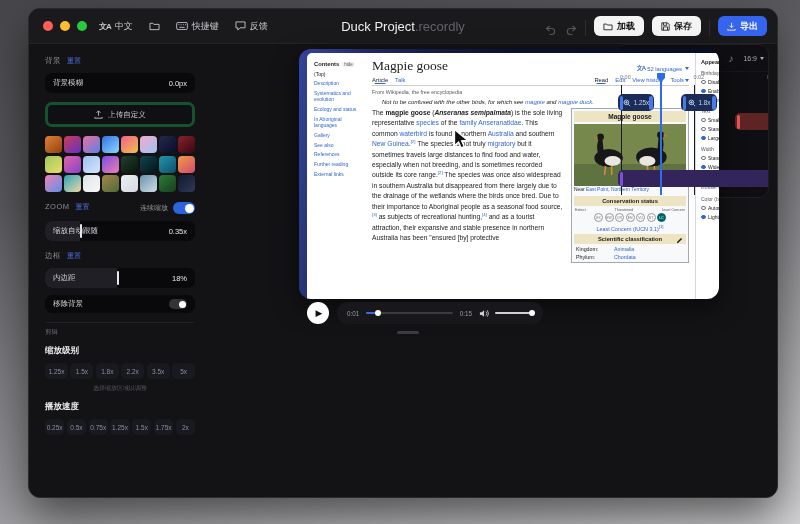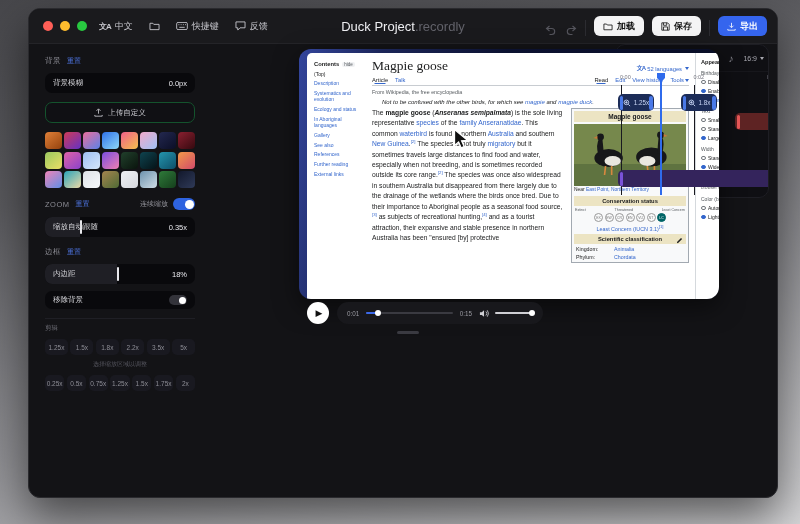--- a/index.html
+++ b/index.html
@@ -22,41 +22,41 @@
   .tb-right{margin-left:auto;display:flex;align-items:flex-end;gap:8px;}
   .histbtn{color:#55555d;font-size:10px;display:flex;}
   .tb-sep{width:1px;height:16px;background:#2c2c31;}
   .btn{display:flex;align-items:center;gap:4px;height:20px;padding:0 9px;border-radius:6px;
     font-size:9px;background:#f4f4f5;color:#151515;font-weight:bold;}
   .btn-export{background:#3565ee;color:#fff;}
   
   .wbody{flex:1;display:flex;min-height:0;}
   
   .sidebar{width:178px;flex:0 0 178px;box-sizing:border-box;padding:10px 12px 6px 16px;overflow:hidden;}
-  .sec-head{display:flex;align-items:center;margin-top:10px;}
+  .sec-head{display:flex;margin-top:10px;}
   .sec-head:first-child{margin-top:2px;}
   .sec-title{font-size:7.5px;color:#8d8d95;letter-spacing:.5px;}
   .reset{font-size:7px;color:#4d74e0;margin-left:6px;}
   .tgl-wrap{margin-left:auto;display:flex;align-items:center;gap:5px;}
   .tgl-label{font-size:7px;color:#9a9aa2;}
   .toggle{width:22px;height:12px;border-radius:6px;background:#2e63e0;position:relative;}
   .toggle .knob{position:absolute;top:1.5px;right:1.5px;width:9px;height:9px;border-radius:50%;background:#fff;}
   .toggle.gray{background:#33333a;width:18px;height:10px;}
   .toggle.gray .knob{width:7px;height:7px;}
   .slider{position:relative;height:20px;background:#09090c;border-radius:7px;display:flex;
     align-items:center;padding:0 8px;margin-top:7px;overflow:hidden;}
   .slider .fill{position:absolute;left:0;top:0;bottom:0;background:#1f1f25;}
   .slider .handle{position:absolute;top:3px;bottom:3px;width:2px;border-radius:2px;background:#e8e8ec;}
   .slider .lb{position:relative;font-size:7.5px;color:#d8d8dd;}
   .slider .val{position:relative;margin-left:auto;font-size:7.5px;color:#e9e9ee;}
   .tabs{display:flex;gap:4px;margin-top:9px;}
   .tab{flex:1;height:17px;border-radius:6px;display:flex;align-items:center;justify-content:center;
     font-size:7.5px;color:#9a9aa2;background:#17171b;}
   .tab.on{background:#2e63e0;color:#fff;}
-  .upload{height:19px;margin-top:9px;border:1px solid #14532d;border-radius:7px;display:flex;
+  .upload{height:19px;margin-top:9px;border:3px solid #14532d;border-radius:7px;display:flex;
     align-items:center;justify-content:center;gap:5px;font-size:7.5px;color:#cfcfd5;background:#101014;}
   .swatches{display:grid;grid-template-columns:repeat(8,1fr);gap:2.5px;margin-top:9px;}
   .swatch{height:17px;border-radius:4px;}
   .rowline{display:flex;align-items:center;height:18px;background:#09090c;border-radius:7px;
     padding:0 8px;margin-top:7px;}
   .rowline .lb{font-size:7.5px;color:#d8d8dd;}
   .divider{border-top:1px solid #1f1f25;margin-top:9px;}
   .tinylabel{font-size:6.5px;color:#6b6b73;margin-top:5px;}
   .boldlabel{font-size:8.5px;font-weight:bold;color:#ededf1;margin-top:8px;}
   .minirow{display:flex;gap:2.5px;margin-top:6px;}
@@ -346,29 +346,31 @@
           <span class="lb">移除背景</span>
           <span class="tgl-wrap">
               <span class="toggle gray">
                 <span class="knob"></span>
               </span>
             </span>
         </div>
 
         <div class="divider"></div>
         <div class="tinylabel">剪辑</div>
+        <div class="boldlabel">缩放级别</div>
         <div class="minirow" id="zoom-levels">
             <button class="mini">1.25x</button>
             <button class="mini">1.5x</button>
             <button class="mini">1.8x</button>
             <button class="mini">2.2x</button>
             <button class="mini">3.5x</button>
             <button class="mini">5x</button>
           </div>
         <div class="hint">选择缩放区域以调整</div>
+        <div class="boldlabel">播放速度</div>
         <div class="minirow" id="speeds">
             <button class="mini">0.25x</button>
             <button class="mini">0.5x</button>
             <button class="mini">0.75x</button>
             <button class="mini">1.25x</button>
             <button class="mini">1.5x</button>
             <button class="mini">1.75x</button>
             <button class="mini">2x</button>
           </div>
 

